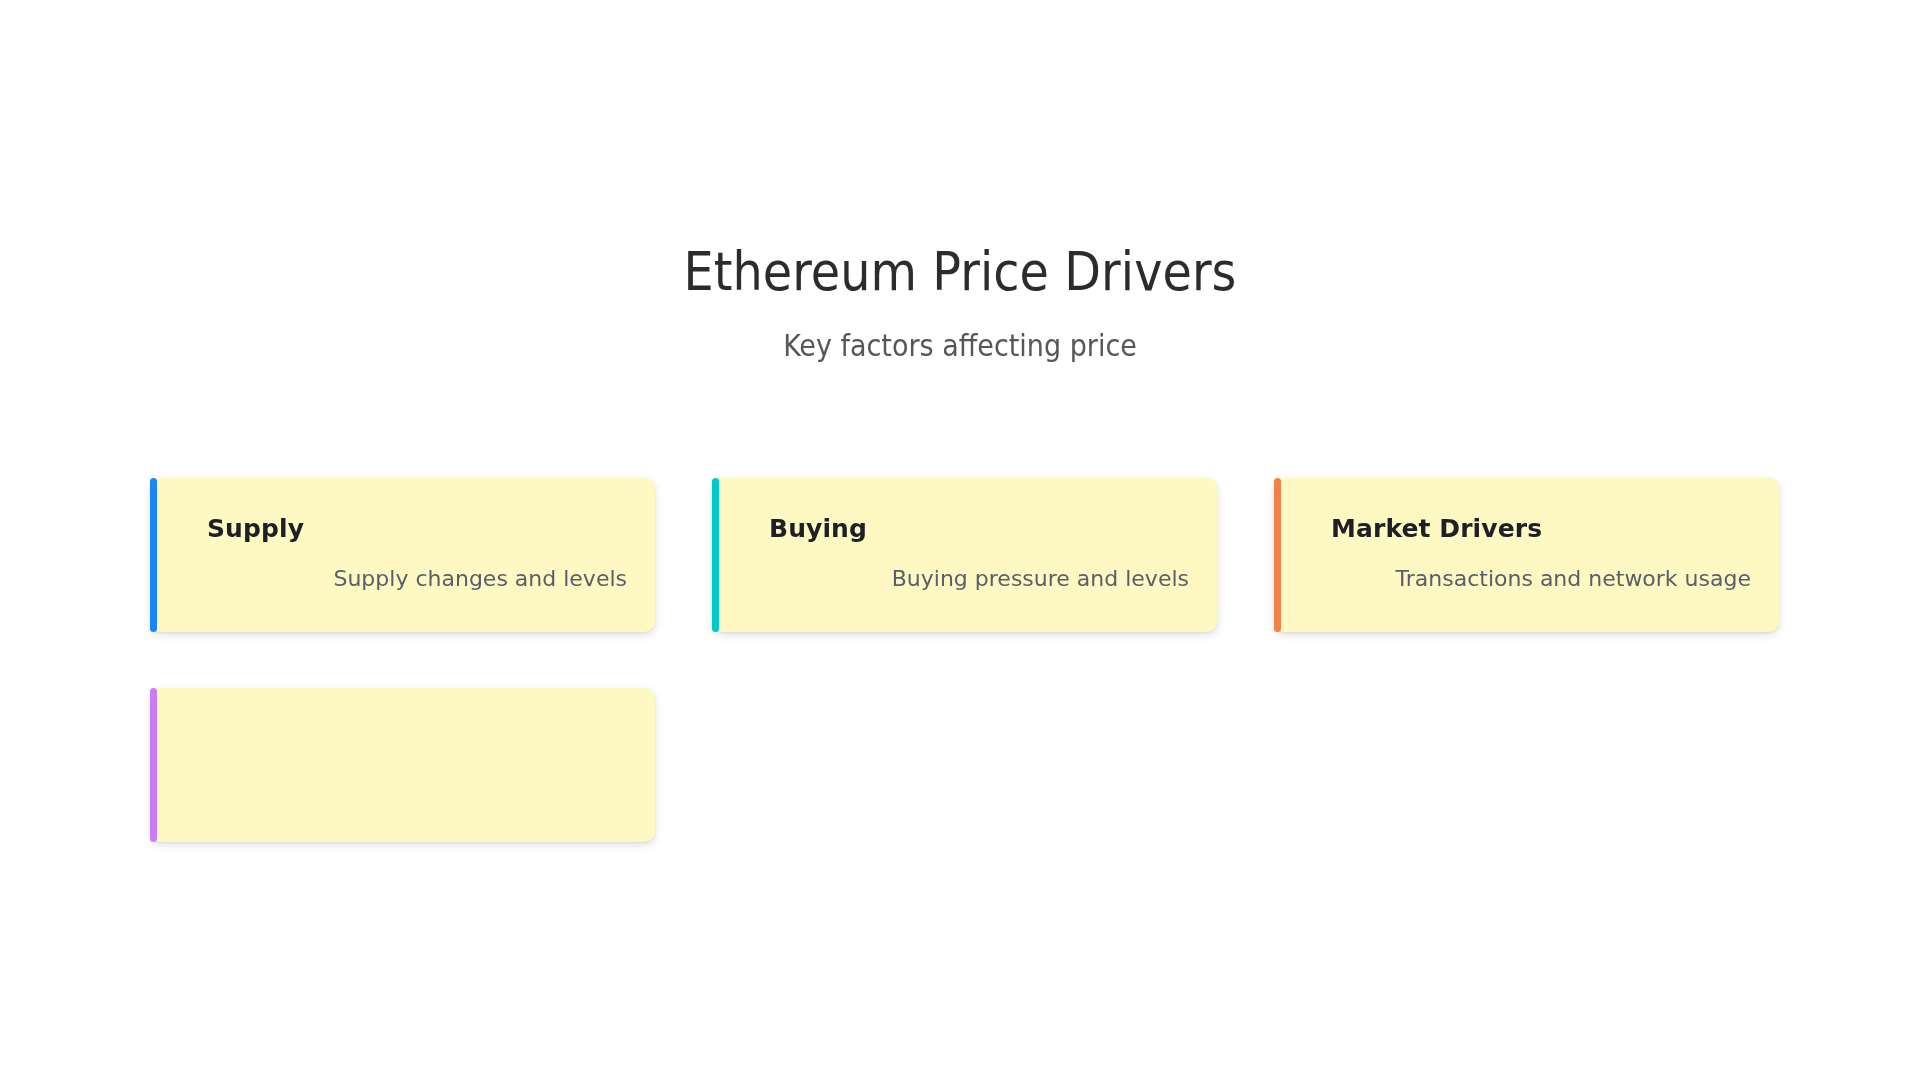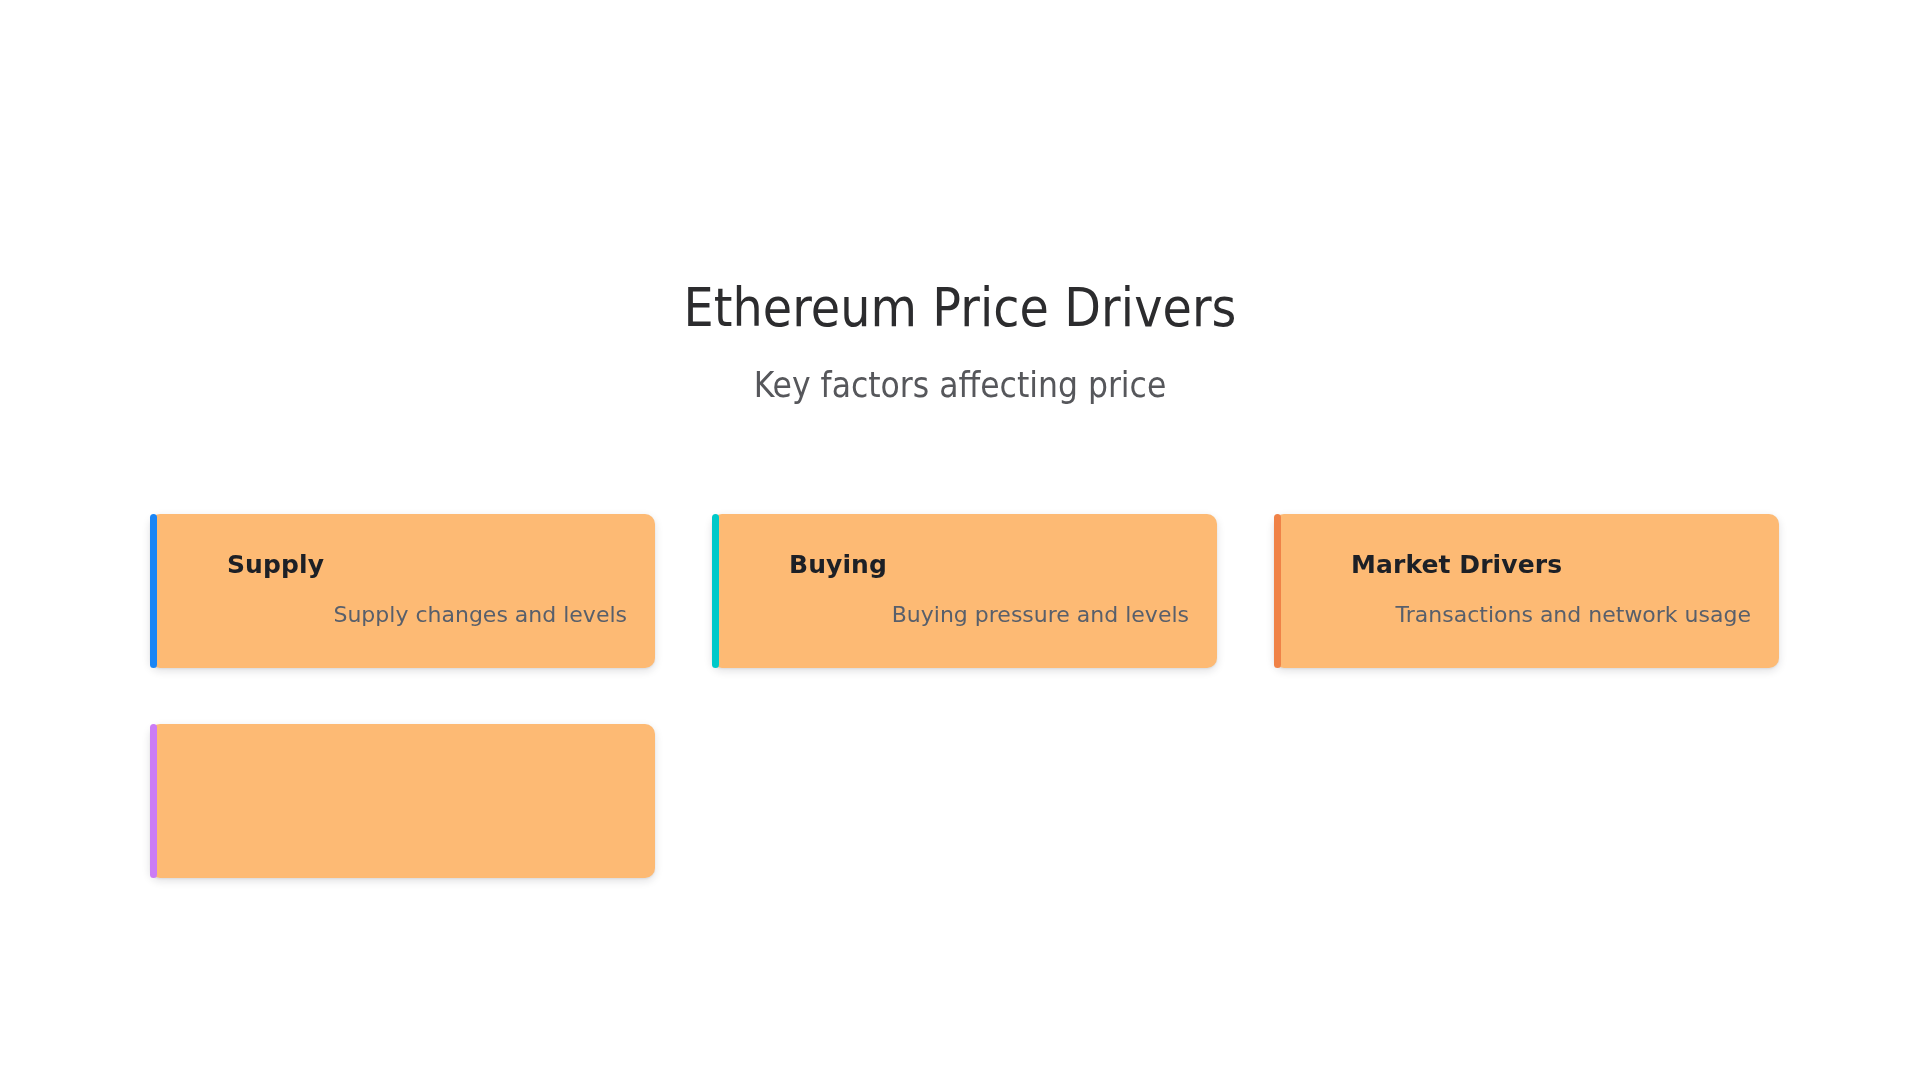--- a/index.html
+++ b/index.html
@@ -12,21 +12,20 @@
     background: #ffffff;
     font-family: "DejaVu Sans", sans-serif;
     overflow: hidden;
   }
 
   .page {
     position: relative;
     width: 1920px;
     height: 824px;
     box-sizing: border-box;
-    margin-top: 36px;
   }
 
   
   .header {
     position: absolute;
     left: 0;
     top: 0;
     width: 1920px;
     text-align: center;
   }
@@ -40,21 +39,21 @@
     line-height: 1.12;
     letter-spacing: 0.1px;
     color: #2c2c2e;
     white-space: nowrap;
   }
 
   .page-subtitle {
     margin: 0;
     padding-top: 28px;
     font-family: "DejaVu Sans Condensed", "Liberation Sans Narrow", "Liberation Sans", sans-serif;
-    font-size: 35px;
+    font-size: 30px;
     font-weight: 400;
     line-height: 1.15;
     color: #56575b;
     white-space: nowrap;
   }
 
   
   .card-grid {
     position: absolute;
     left: 150px;
@@ -63,25 +62,25 @@
     display: grid;
     grid-template-columns: repeat(3, 505px);
     column-gap: 57px;
     row-gap: 56px;
   }
 
   .driver-card {
     position: relative;
     box-sizing: border-box;
     height: 154px;
-    background: #fdba74;
+    background: #fef9c3;
     border-radius: 10px;
     box-shadow: 0 3px 9px rgba(23, 25, 35, 0.13),
                 0 1px 2px rgba(23, 25, 35, 0.07);
-    padding: 36px 28px 0 77px;
+    padding: 36px 28px 0 57px;
     overflow: visible;
   }
 
   .accent-bar {
     position: absolute;
     left: 0;
     top: 0;
     width: 7px;
     height: 154px;
     border-radius: 4px;

